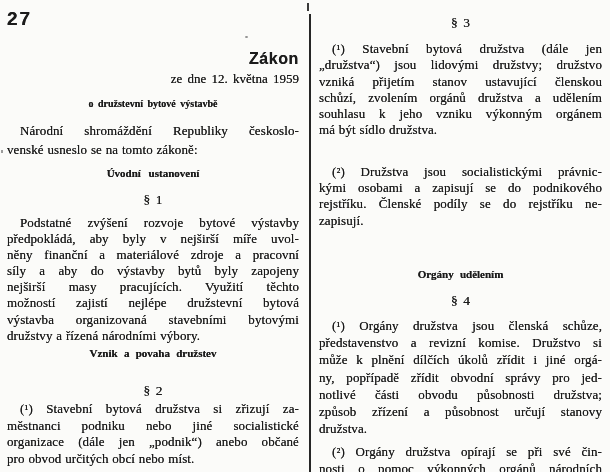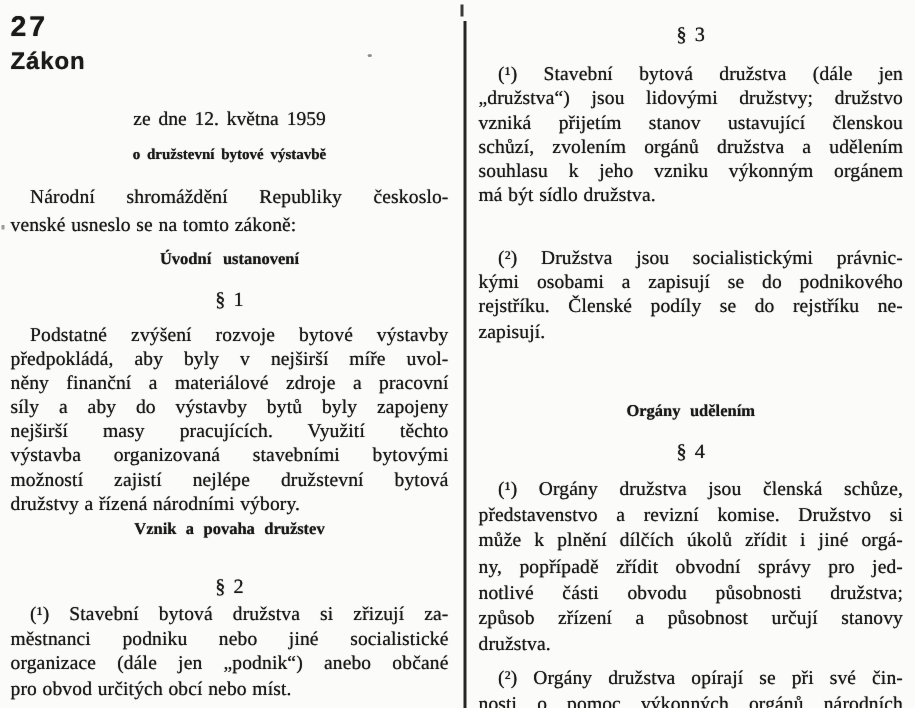--- a/index.html
+++ b/index.html
@@ -10,22 +10,22 @@
     font-family:"Liberation Serif",serif;
   }
   .page{position:absolute;inset:0}
   .col{position:absolute;top:0;height:100%}
   .col-left{left:7px;width:292px}
   .col-right{left:319px;width:283px}
   .col > *{position:absolute;left:0;width:100%;margin:0}
   .col *{text-shadow:0 0 .6px rgba(22,22,22,.85)}
 
   .law-no{top:8px;font:bold 19px "Liberation Sans",sans-serif;letter-spacing:2px;text-align:left}
-  .law-title{top:33px;font:bold 16px "Liberation Sans",sans-serif;letter-spacing:.6px;text-align:left}
-  .date-line{top:71px;font-size:13px;text-align:center;word-spacing:2px}
+  .law-title{top:50px;font:bold 16px "Liberation Sans",sans-serif;letter-spacing:.6px;text-align:right}
+  .date-line{top:71px;font-size:13px;text-align:right;word-spacing:2px}
   .subject-line{top:98px;font-size:10px;font-weight:bold;text-align:center;word-spacing:2px}
 
   .heading{font-size:11px;font-weight:bold;text-align:center;word-spacing:3.5px}
   .par-mark{font-size:13.5px;text-align:center;word-spacing:2px}
 
   .para{font-size:13px;letter-spacing:.1px;word-spacing:.4px}
   .line{min-height:1em}
   .line.just{text-align:justify;text-align-last:justify}
   .line.ind{padding-left:13px}
 
@@ -65,22 +65,22 @@
         <div class="line">venské usneslo se na tomto zákoně:</div>
       </div>
     <div class="heading h-intro">Úvodní ustanovení</div>
     <div class="par-mark pm-1">§ 1</div>
     <div class="para p-1">
         <div class="line just ind">Podstatné zvýšení rozvoje bytové výstavby</div>
         <div class="line just">předpokládá, aby byly v nejširší míře uvol-</div>
         <div class="line just">něny finanční a materiálové zdroje a pracovní</div>
         <div class="line just">síly a aby do výstavby bytů byly zapojeny</div>
         <div class="line just">nejširší masy pracujících. Využití těchto</div>
+        <div class="line just">možností zajistí nejlépe družstevní bytová</div>
         <div class="line just">výstavba organizovaná stavebními bytovými</div>
-        <div class="line just">možností zajistí nejlépe družstevní bytová</div>
         <div class="line">družstvy a řízená národními výbory.</div>
       </div>
     <div class="heading h-vznik">Vznik a povaha družstev</div>
     <div class="par-mark pm-2">§ 2</div>
     <div class="para p-2">
         <div class="line just ind">(¹) Stavební bytová družstva si zřizují za-</div>
         <div class="line just">městnanci podniku nebo jiné socialistické</div>
         <div class="line just">organizace (dále jen „podnik“) anebo občané</div>
         <div class="line">pro obvod určitých obcí nebo míst.</div>
       </div>

